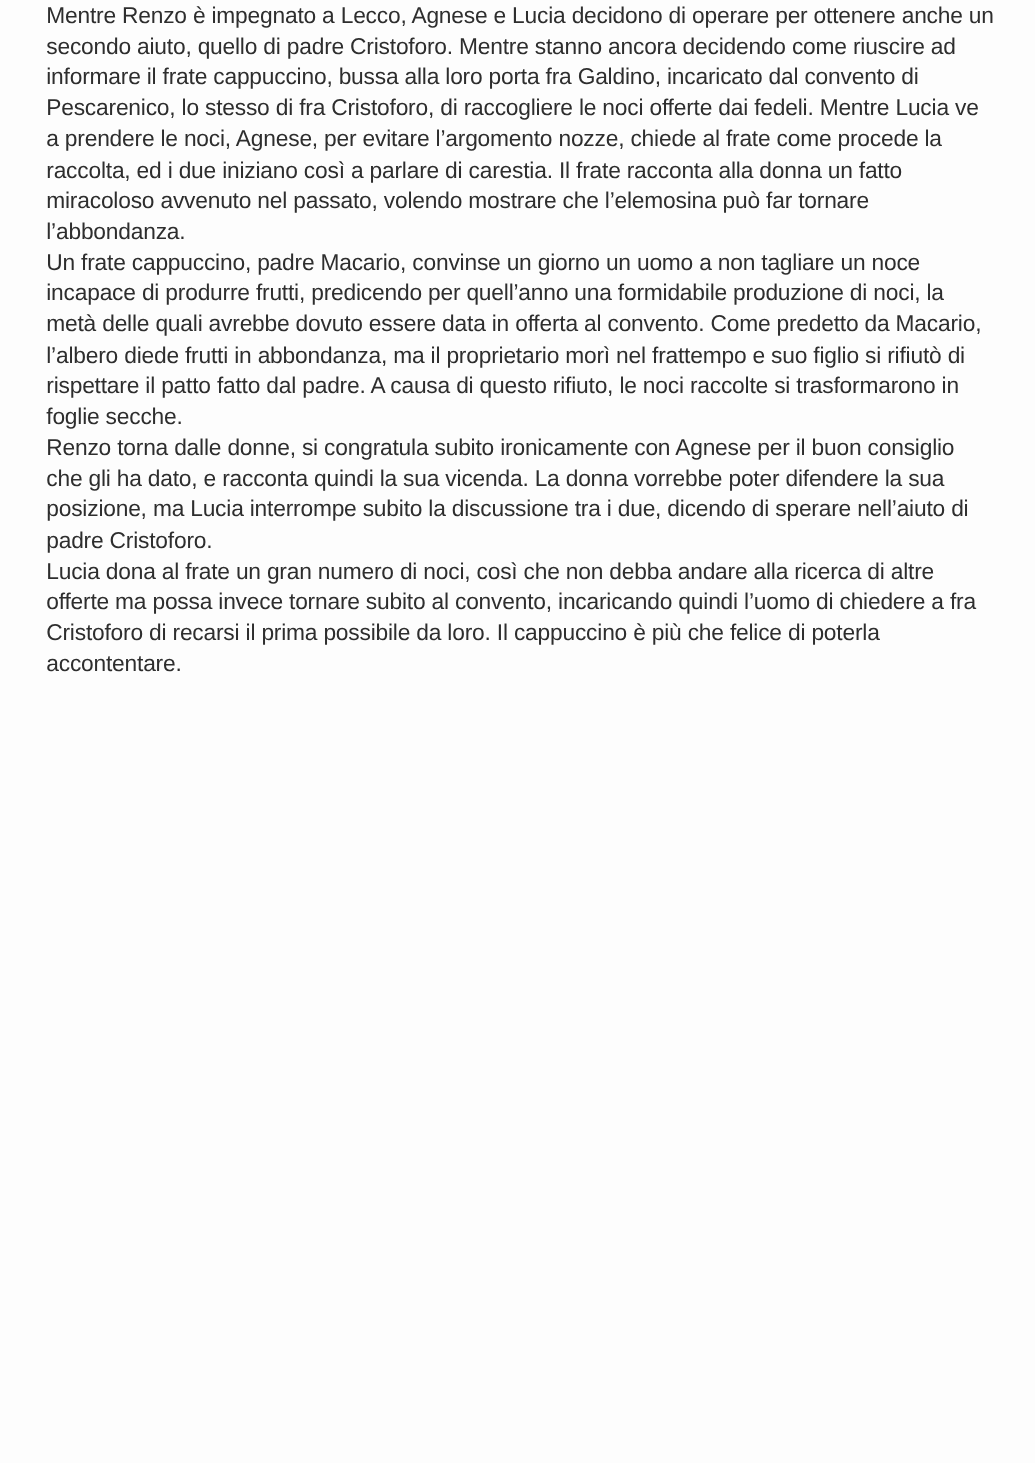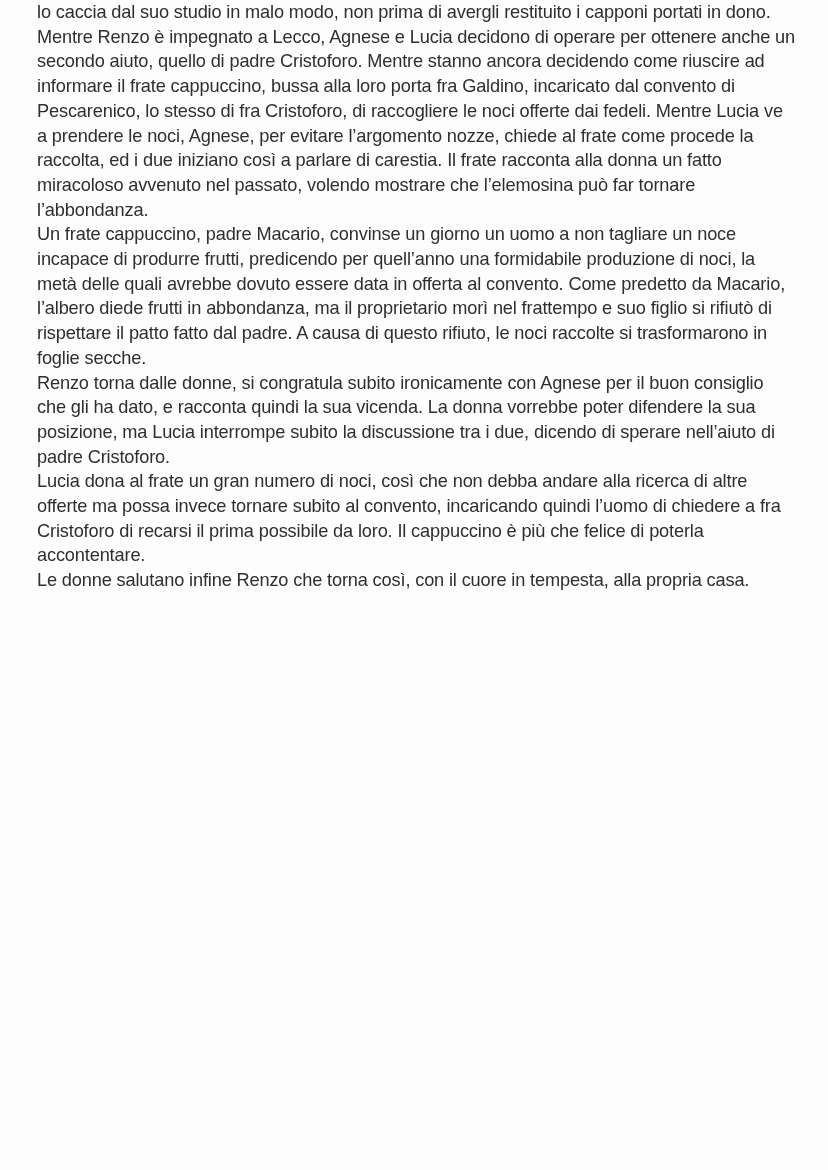--- a/index.html
+++ b/index.html
@@ -26,19 +26,17 @@
     }
     .doc p {
       margin: 0;
       padding: 0;
     }
   </style>
 </head>
 <body>
 
 <div class="doc">
-  <p>lo caccia dal suo studio in malo modo, non prima di avergli restituito i capponi portati in dono.</p>
   <p>Mentre Renzo è impegnato a Lecco, Agnese e Lucia decidono di operare per ottenere anche un secondo aiuto, quello di padre Cristoforo. Mentre stanno ancora decidendo come riuscire ad informare il frate cappuccino, bussa alla loro porta fra Galdino, incaricato dal convento di Pescarenico, lo stesso di fra Cristoforo, di raccogliere le noci offerte dai fedeli. Mentre Lucia ve a prendere le noci, Agnese, per evitare l’argomento nozze, chiede al frate come procede la raccolta, ed i due iniziano così a parlare di carestia. Il frate racconta alla donna un fatto miracoloso avvenuto nel passato, volendo mostrare che l’elemosina può far tornare l’abbondanza.</p>
   <p>Un frate cappuccino, padre Macario, convinse un giorno un uomo a non tagliare un noce incapace di produrre frutti, predicendo per quell’anno una formidabile produzione di noci, la metà delle quali avrebbe dovuto essere data in offerta al convento. Come predetto da Macario, l’albero diede frutti in abbondanza, ma il proprietario morì nel frattempo e suo figlio si rifiutò di rispettare il patto fatto dal padre. A causa di questo rifiuto, le noci raccolte si trasformarono in foglie secche.</p>
   <p>Renzo torna dalle donne, si congratula subito ironicamente con Agnese per il buon consiglio che gli ha dato, e racconta quindi la sua vicenda. La donna vorrebbe poter difendere la sua posizione, ma Lucia interrompe subito la discussione tra i due, dicendo di sperare nell’aiuto di padre Cristoforo.</p>
   <p>Lucia dona al frate un gran numero di noci, così che non debba andare alla ricerca di altre offerte ma possa invece tornare subito al convento, incaricando quindi l’uomo di chiedere a fra Cristoforo di recarsi il prima possibile da loro. Il cappuccino è più che felice di poterla accontentare.</p>
-  <p>Le donne salutano infine Renzo che torna così, con il cuore in tempesta, alla propria casa.</p>
 </div>
 
 </body></html>

